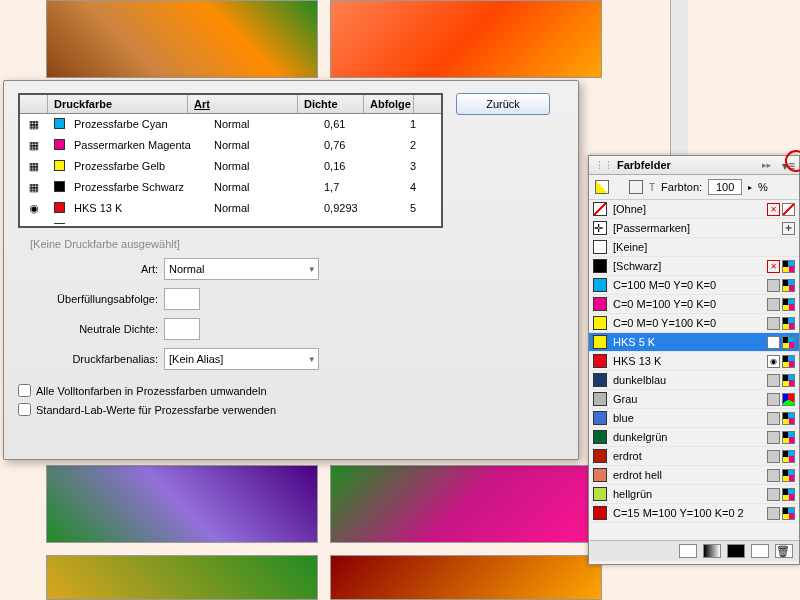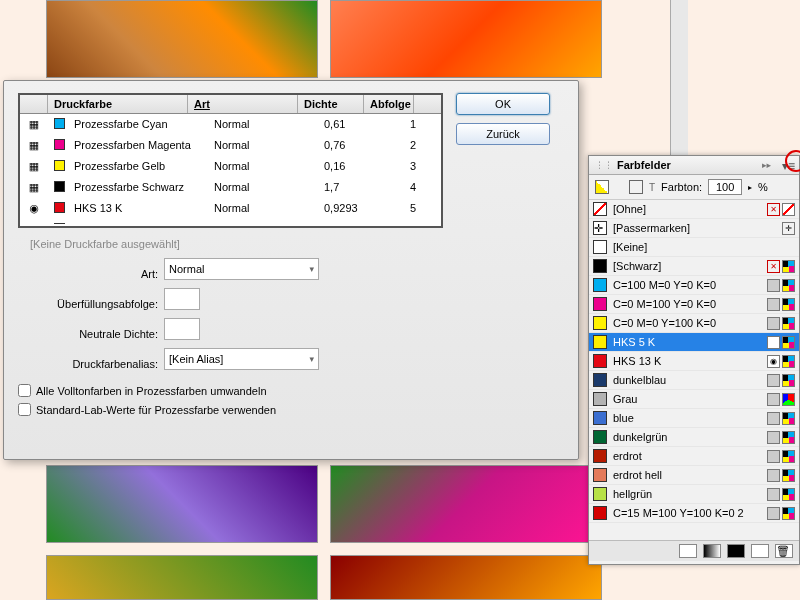--- a/index.html
+++ b/index.html
@@ -32,21 +32,21 @@
 .ic { width: 28px; text-align: center; }
 .sw { width: 20px; } .sw span { display:inline-block; width:11px; height:11px; border:1px solid #333; }
 .nm { width: 140px; } .ar { width: 110px; } .di { width: 66px; } .ab { width: 50px; text-align: right; padding-right: 18px !important; }
 
 .btns { display: inline-block; vertical-align: top; margin-left: 10px; }
 .win-btn { width: 94px; height: 22px; margin-bottom: 8px; background: linear-gradient(#fff,#dce7f5);
   border: 1px solid #6a8cbb; border-radius: 3px; display:flex; align-items:center; justify-content:center; cursor: default; }
 .win-btn.primary { border: 1px solid #3c7fb1; box-shadow: 0 0 2px #3c7fb1; }
 
 .no-sel { margin-top: 10px; color: #888; padding-left: 12px; }
-.form-row { display: flex; align-items: flex-end; margin-top: 8px; }
+.form-row { display: flex; align-items: center; margin-top: 8px; }
 .form-row label { width: 140px; text-align: right; margin-right: 6px; }
 .form-row input, .form-row .combo { height: 22px; border: 1px solid #aaa; background: #fff; padding: 2px 4px; }
 .combo { width: 155px; display: flex; justify-content: space-between; align-items: center; }
 .combo .arrow { font-size: 9px; color: #666; }
 .small-in { width: 36px; }
 
 .chk-row { margin-top: 14px; display: flex; align-items: center; }
 .chk-row input { margin-right: 5px; width: 13px; height: 13px; }
 
 
@@ -101,21 +101,21 @@
             <div class="ic">▦</div>
             <div class="sw"><span style="background:#00aeef"></span></div>
             <div class="nm">Prozessfarbe Cyan</div>
             <div class="ar">Normal</div>
             <div class="di">0,61</div>
             <div class="ab">1</div>
           </div>
           <div class="ink-row">
             <div class="ic">▦</div>
             <div class="sw"><span style="background:#ec008c"></span></div>
-            <div class="nm">Prozessfarben Magenta</div>
+            <div class="nm">Passermarken Magenta</div>
             <div class="ar">Normal</div>
             <div class="di">0,76</div>
             <div class="ab">2</div>
           </div>
           <div class="ink-row">
             <div class="ic">▦</div>
             <div class="sw"><span style="background:#fff200"></span></div>
             <div class="nm">Prozessfarbe Gelb</div>
             <div class="ar">Normal</div>
             <div class="di">0,16</div>
@@ -141,21 +141,20 @@
             <div class="ic">◉</div>
             <div class="sw"><span style="background:#ffed00"></span></div>
             <div class="nm">HKS 5 K</div>
             <div class="ar">Normal</div>
             <div class="di">0,3233</div>
             <div class="ab">6</div>
           </div>
         </div>
     </div>
     <div class="btns">
-      <div class="win-btn primary">OK</div>
       <div class="win-btn">Zurück</div>
     </div>
 
     <div class="no-sel">[Keine Druckfarbe ausgewählt]</div>
 
     <div class="form-row">
       <label><span>Art:</span></label>
       <div class="combo">
         <span>Normal</span>
           <span class="arrow">▾</span>

